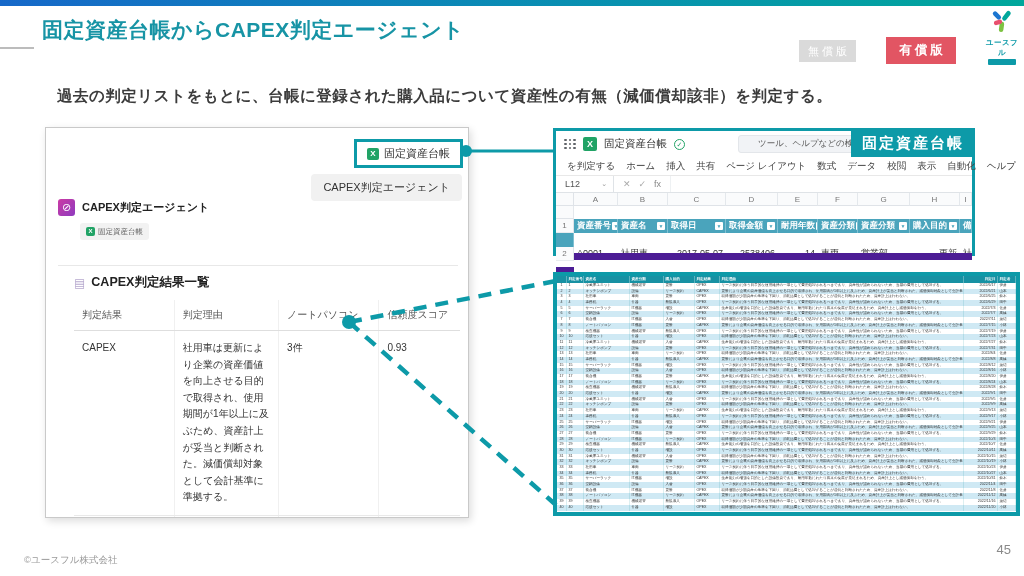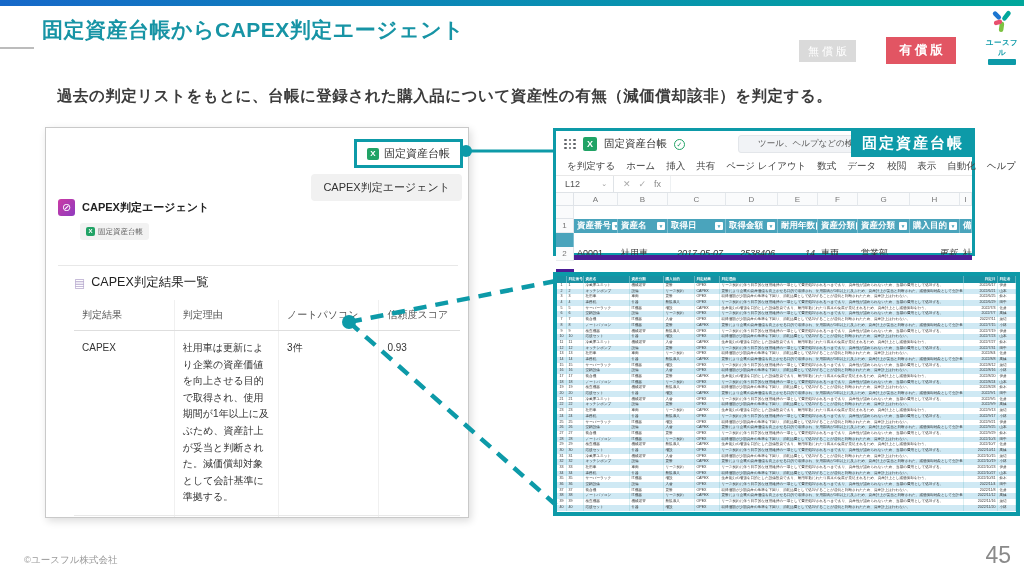--- a/index.html
+++ b/index.html
@@ -22,21 +22,21 @@
   .xl-icon.small{width:9px;height:9px;font-size:6px;}
   .user-bubble{position:absolute;right:6px;top:46px;background:#f1f1f1;border-radius:4px;padding:6px 12px;font-size:11px;color:#333;}
   .agent-header{position:absolute;left:12px;top:71px;display:flex;align-items:center;gap:7px;}
   .agent-avatar{width:17px;height:17px;border-radius:3px;background:linear-gradient(135deg,#cb3aa4,#8e3bbf);color:#fff;display:flex;align-items:center;justify-content:center;font-size:11px;flex:none;}
   .agent-name{font-size:11px;font-weight:bold;color:#222;}
   .agent-desc{position:absolute;left:30px;top:93px;width:388px;font-size:10.5px;color:#444;line-height:1.75;}
   .inline-chip{display:inline-flex;align-items:center;gap:3px;background:#f2f2f2;border-radius:3px;padding:2px 6px;font-size:7.5px;color:#666;vertical-align:1px;margin-left:4px;}
   .divider{position:absolute;left:12px;top:137px;width:400px;height:1px;background:#e8e8e8;}
   .section-heading{position:absolute;left:28px;top:146px;display:flex;gap:6px;align-items:center;}
   .section-icon{color:#b7a9cf;font-size:12px;}
-  .section-title{font-size:12.5px;font-weight:normal;color:#222;}
+  .section-title{font-size:12.5px;font-weight:bold;color:#222;}
   .result-table{position:absolute;left:28px;top:172px;width:386px;border-collapse:collapse;font-size:10px;color:#333;table-layout:fixed;}
   .result-table th{font-weight:normal;color:#555;text-align:left;padding:8px 8px;border-bottom:1px solid #dedede;font-size:10px;}
   .result-table td{vertical-align:top;padding:9px 8px;line-height:1.66;border-bottom:1px solid #e9e9e9;}
   .result-table th + th, .result-table td + td{border-left:1px solid #f0f0f0;}
 
   
   .excel-panel{position:absolute;left:553px;top:128px;width:422px;height:128px;border:3px solid #0d9aa8;background:#fff;overflow:visible;}
   .panel-label{position:absolute;right:-3px;top:-3px;height:29px;line-height:29px;padding:0 11px;background:#0d9aa8;color:#fff;font-weight:bold;font-size:15px;letter-spacing:2px;z-index:6;}
   .x-titlebar{height:26px;display:flex;align-items:center;gap:7px;padding:0 8px;}
   .waffle{display:grid;grid-template-columns:repeat(3,3px);grid-gap:1.5px;flex:none;}
@@ -49,41 +49,41 @@
   .x-formula{height:17px;display:flex;align-items:center;font-size:9px;color:#555;border-bottom:1px solid #dfe3e7;}
   .x-namebox{width:58px;display:flex;justify-content:space-between;align-items:center;padding:0 6px 0 9px;border-right:1px solid #dfe3e7;height:100%;}
   .x-fbicons{display:flex;gap:8px;padding:0 9px;color:#aaa;height:100%;align-items:center;border-right:1px solid #eef1f3;}
   .x-fbicons .fx{color:#888;}
   .x-row{display:grid;grid-template-columns:18px 44px 50px 58px 52px 40px 40px 52px 50px 1fr;}
   .x-corner{background:#fafbfc;border-right:1px solid #dfe3e8;border-bottom:1px solid #dfe3e8;}
   .x-collet{height:13px;background:#fafbfc;border-right:1px solid #e4e8ec;border-bottom:1px solid #dfe3e8;color:#777;font-size:8px;text-align:center;line-height:13px;}
   .x-rownum{background:#fafbfc;color:#777;font-size:8px;text-align:center;border-right:1px solid #dfe3e8;border-bottom:1px solid #e8ecef;line-height:13px;}
   .x-h{height:14px;background:#4aa4bc;color:#fff;font-size:8.5px;font-weight:bold;display:flex;align-items:center;justify-content:space-between;padding:0 2px 0 3px;border-right:1px solid #7fc0d2;overflow:hidden;white-space:nowrap;}
   .x-h .f{width:8px;height:8px;background:#fff;color:#4aa4bc;font-size:5px;line-height:8px;text-align:center;border-radius:1px;flex:none;margin-left:1px;}
-  .x-d{height:13px;font-size:9px;color:#333;padding:0 3px;line-height:13px;border-bottom:5px solid #4c1d95;overflow:hidden;white-space:nowrap;}
-  .x-d.r{text-align:right;font-style:italic;}
+  .x-d{height:13px;font-size:9px;color:#333;padding:0 3px;line-height:13px;border-bottom:7px solid #4c1d95;overflow:hidden;white-space:nowrap;}
+  .x-d.r{text-align:right;}
   .x-d.empty{border-bottom:1px solid #eef2f5;}
 
   
   .hist-panel{position:absolute;left:553px;top:272px;width:467px;height:244px;border:4px solid #0d9aa8;background:#fff;overflow:hidden;}
   .hist-label{position:absolute;right:-4px;top:-4px;height:30px;line-height:30px;padding:0 12px;background:#0d9aa8;color:#fff;font-weight:bold;font-size:16px;letter-spacing:2px;z-index:6;}
   .h-row{display:grid;grid-template-columns:10px 17px 46px 34px 31px 25px 1fr 34px 18px;height:5.7px;font-size:3.6px;line-height:5.7px;overflow:hidden;background:#fff;}
   .h-row.alt{background:#cfe9f4;}
   .h-row.h-head{background:#1791a3;color:#fff;font-weight:bold;height:7px;line-height:7px;}
   .h-row div{padding:0 1.5px;overflow:hidden;white-space:nowrap;color:#333;border-right:.5px solid rgba(23,145,163,.15);}
   .h-row.h-head div{color:#fff;border-right:.5px solid rgba(255,255,255,.3);}
   .h-c0{color:#8a99a3;text-align:center;}
   .h-c4{color:#1f6d80;}
   .h-c6{color:#444;}
   .h-c7{color:#1a7d90;text-align:right;}
 
   .connectors{position:absolute;left:0;top:0;z-index:10;pointer-events:none;}
 
   .copyright{position:absolute;left:24px;top:554px;font-size:9.5px;color:#9a9a9a;}
-  .page-num{position:absolute;right:13px;top:542px;font-size:23px;color:#8a8a8a;}
+  .page-num{position:absolute;right:13px;top:542px;font-size:13px;color:#8a8a8a;}
 </style>
 </head>
 <body>
 
 <div class="topbar"></div>
 <div class="title-dash"></div>
 <h1 class="slide-title">固定資産台帳からCAPEX判定エージェント</h1>
 <div class="badge-free">無償版</div>
 <div class="badge-paid">有償版</div>
 

